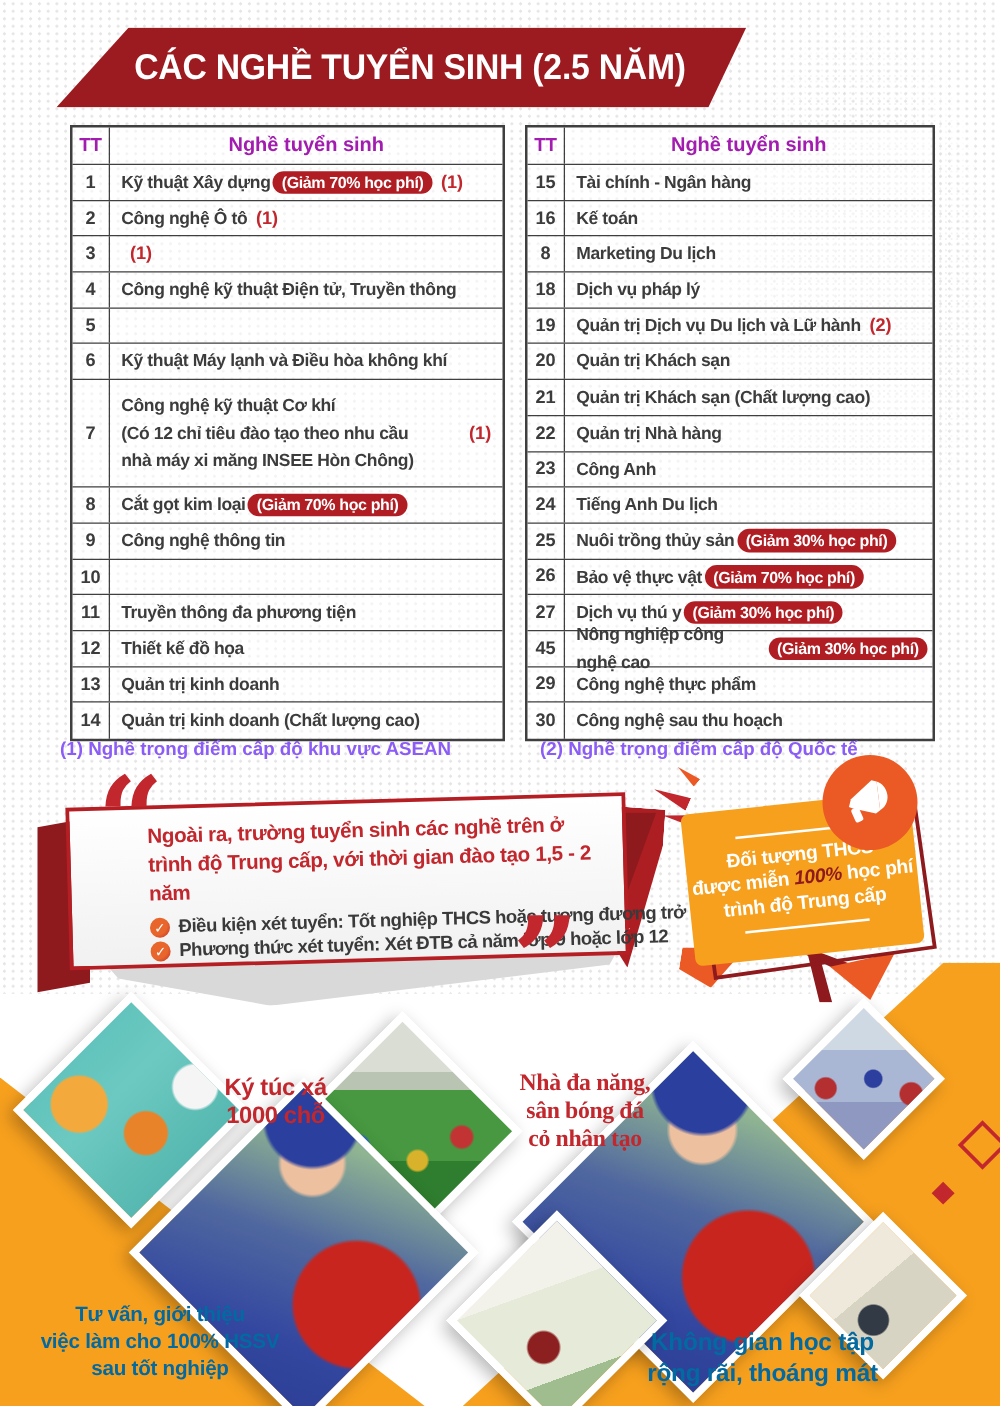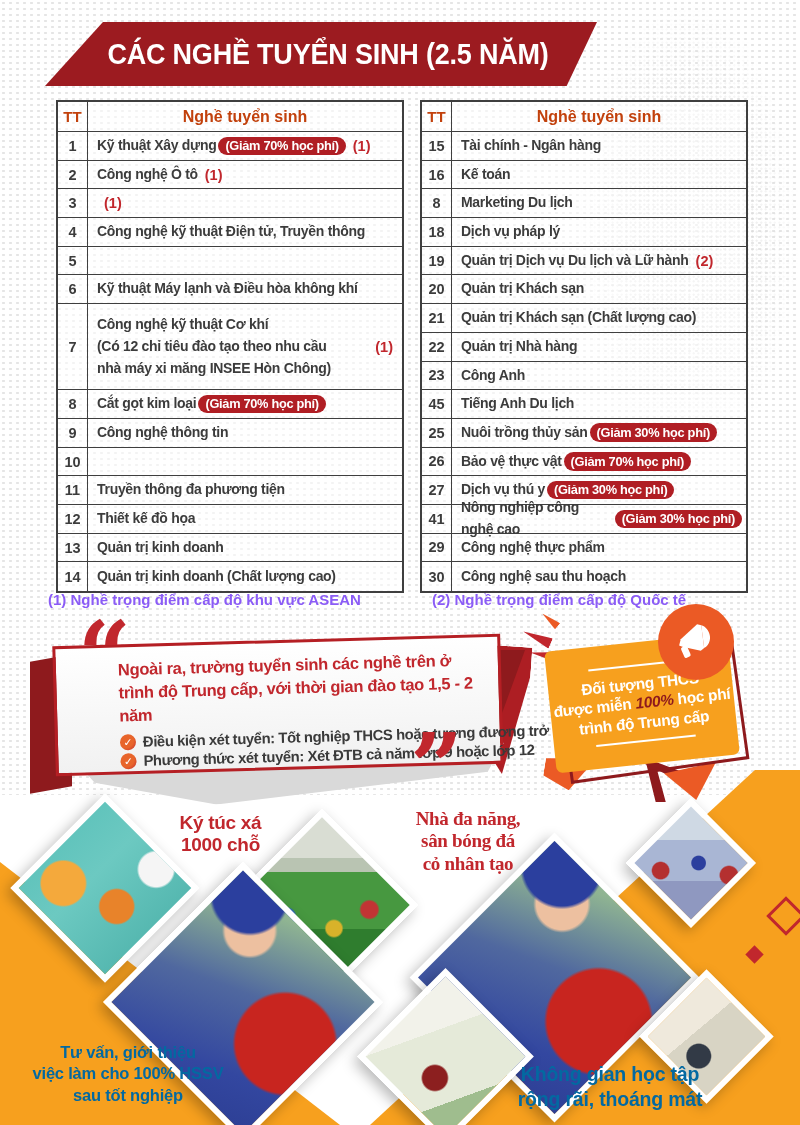--- a/index.html
+++ b/index.html
@@ -22,21 +22,21 @@
     background:#9C1B20; clip-path:polygon(10.5% 0,100% 0,94.5% 100%,0 100%);
     display:flex; align-items:center; justify-content:center; z-index:5; }
   .banner h1 { color:#fff; font-size:27px; font-weight:800; letter-spacing:-0.2px;
     transform:scaleY(1.06); padding-left:14px; white-space:nowrap; }
 
   
   .table { position:absolute; top:100px; border:2px solid #3F3F3F; background:rgba(255,255,255,.55); z-index:4; }
   .table-left { left:56px; width:348px; }
   .table-right{ left:420px; width:328px; }
   .thead { display:flex; height:30px; border-bottom:1.5px solid #3F3F3F; }
-  .th { display:flex; align-items:center; justify-content:center; font-weight:800; color:#c2410c; }
+  .th { display:flex; align-items:center; justify-content:center; font-weight:800; color:#a21caf; }
   .th.tt { width:30px; border-right:1.5px solid #3F3F3F; font-size:15px; }
   .th.name { flex:1; font-size:16px; }
   .row { display:flex; height:28.7px; border-bottom:1.5px solid #3F3F3F; }
   .row:last-child { border-bottom:none; }
   .row.tall { height:86.2px; }
   .cell.num { width:30px; border-right:1.5px solid #3F3F3F; display:flex; align-items:center; justify-content:center;
     font-size:14.5px; font-weight:800; color:#3C3C3C; }
   .cell.name { flex:1; position:relative; display:flex; align-items:center; flex-wrap:nowrap;
     padding:0 4px 0 9px; overflow:visible; }
   .nm { font-size:14px; font-weight:800; color:#3C3C3C; letter-spacing:-0.3px; white-space:pre-line; line-height:1.55; }
@@ -144,21 +144,21 @@
     radial-gradient(circle at 75% 58%, #b43030 0 6%, transparent 7%),
     linear-gradient(180deg,#cfd9e4 0 35%,#a9b6d4 35% 62%,#8f98c0 62% 100%); }
   .ph-reading { background:
     radial-gradient(circle at 45% 60%, #8c1f1f 0 7%, transparent 8%),
     linear-gradient(160deg,#f2f2ea 0 40%,#e5ead9 40% 66%,#9fbd8e 66% 100%); }
   .ph-laptop { background:
     radial-gradient(circle at 45% 62%, #323a46 0 9%, transparent 10%),
     linear-gradient(140deg,#efe9dc 0 45%,#d8d4c4 45% 72%,#7f8c6a 72% 100%); }
 
   .caption { position:absolute; font-weight:800; text-align:center; white-space:pre-line; z-index:6; }
-  .caption.red { color:#C1272D; font-size:19px; line-height:1.18; letter-spacing:-0.3px; }
+  .caption.red { color:#C1272D; font-size:19px; line-height:1.18; letter-spacing:-0.3px;margin-top:48px; }
   .caption.white { color:#0369a1; letter-spacing:-0.2px; }
   .cap-dorm { left:138px; top:32px; width:165px; }
   .cap-sports { left:383px; top:28px; width:170px;font-family:Liberation Serif, serif; }
   .cap-jobs { left:8px; top:262px; width:240px; font-size:16.5px; line-height:1.3; }
   .cap-space { left:430px; top:282px; width:360px; font-size:19.5px; line-height:1.3; }
 </style>
 </head>
 <body>
 
 <div class="poster">
@@ -362,21 +362,21 @@
 
         <div class="row">
           <div class="cell num">23</div>
           <div class="cell name">
             <span class="nm">Công Anh</span>
 
           </div>
         </div>
 
         <div class="row">
-          <div class="cell num">45</div>
+          <div class="cell num">24</div>
           <div class="cell name">
             <span class="nm">Tiếng Anh Du lịch</span>
 
           </div>
         </div>
 
         <div class="row">
           <div class="cell num">25</div>
           <div class="cell name">
             <span class="nm">Nuôi trồng thủy sản</span>
@@ -397,21 +397,21 @@
         <div class="row">
           <div class="cell num">27</div>
           <div class="cell name">
             <span class="nm">Dịch vụ thú y</span>
             <span class="badge">(Giảm 30% học phí)</span>
 
           </div>
         </div>
 
         <div class="row">
-          <div class="cell num">41</div>
+          <div class="cell num">45</div>
           <div class="cell name">
             <span class="nm">Nông nghiệp công nghệ cao</span>
             <span class="badge">(Giảm 30% học phí)</span>
 
           </div>
         </div>
 
         <div class="row">
           <div class="cell num">29</div>
           <div class="cell name">

